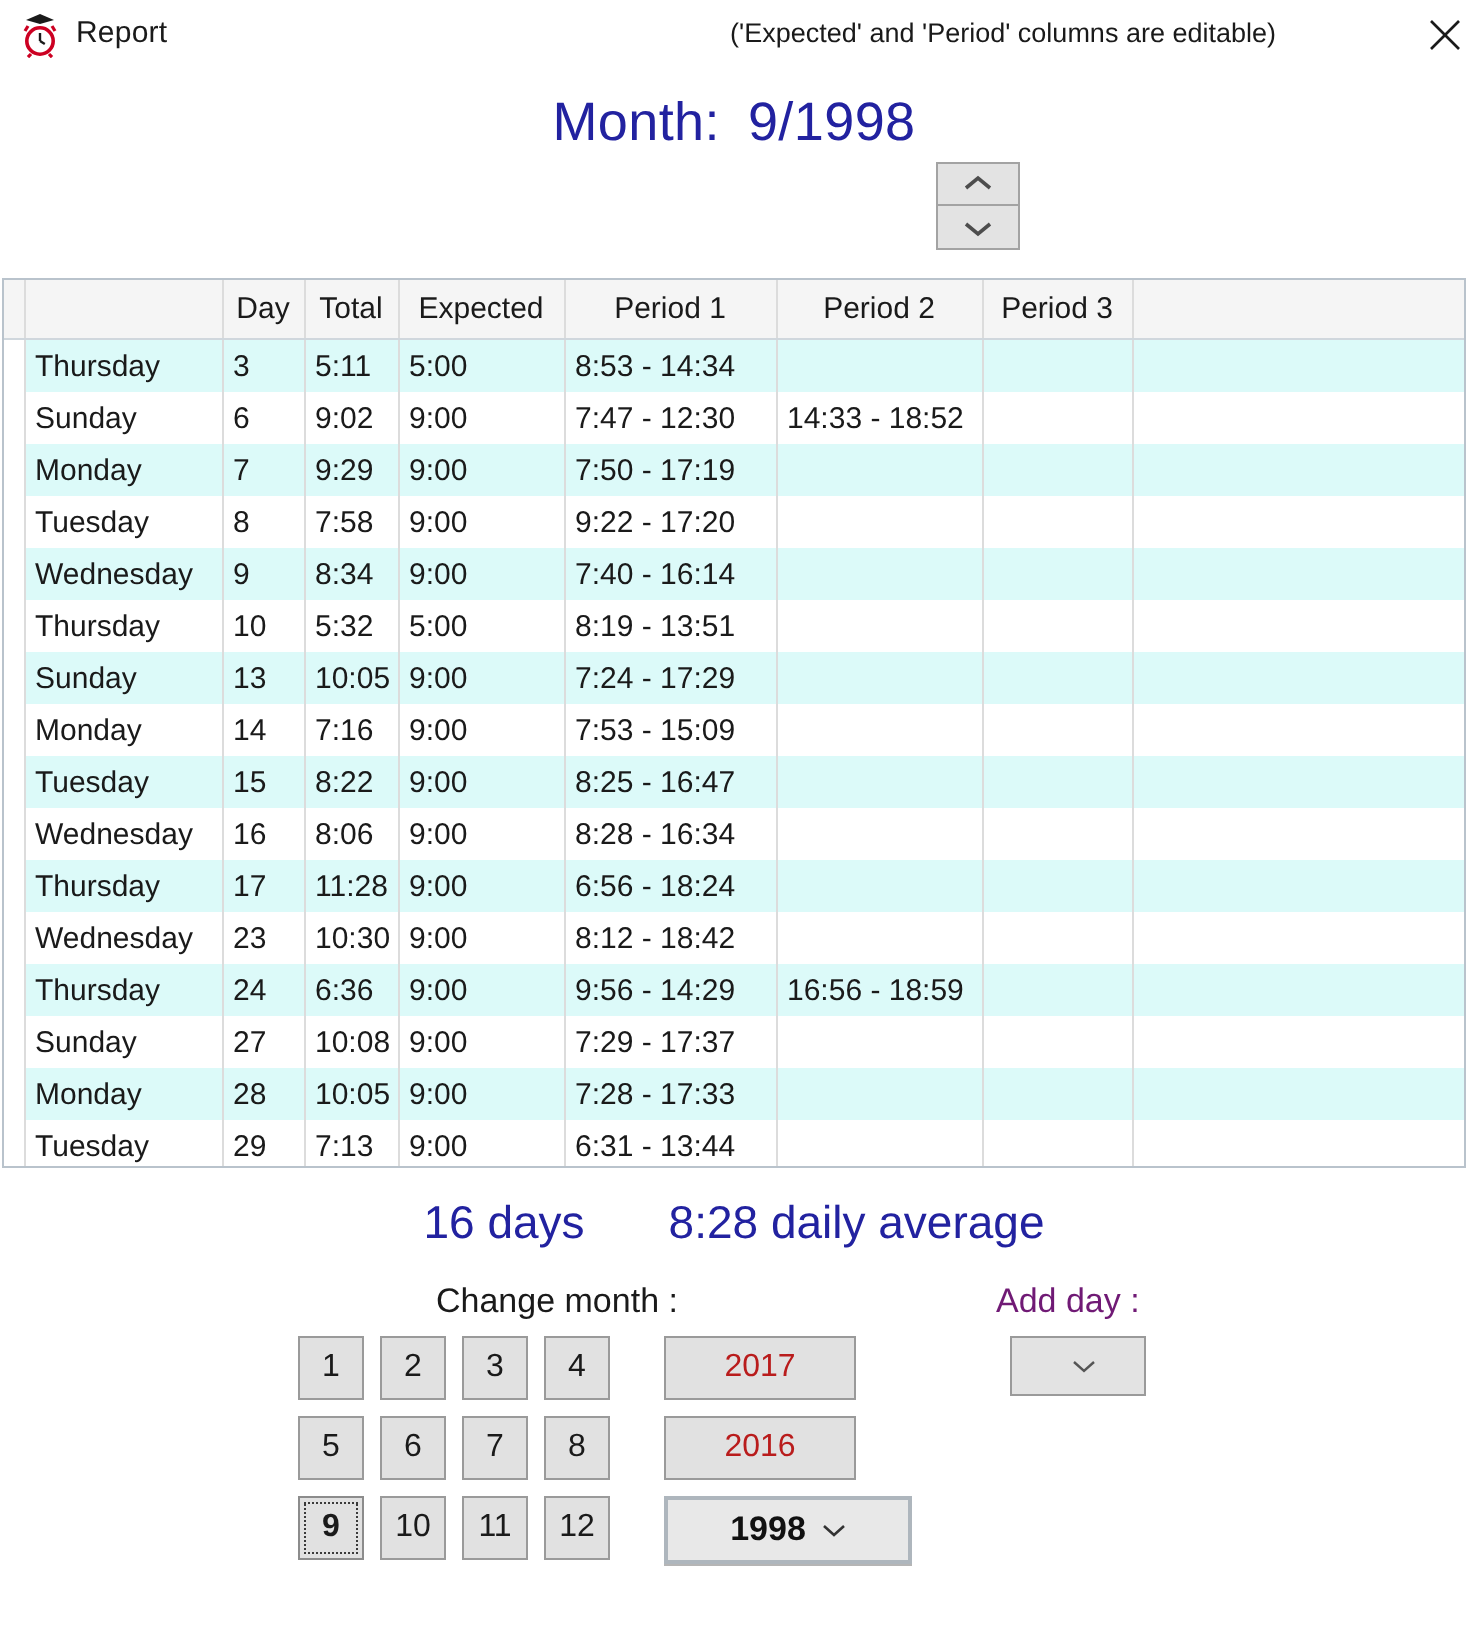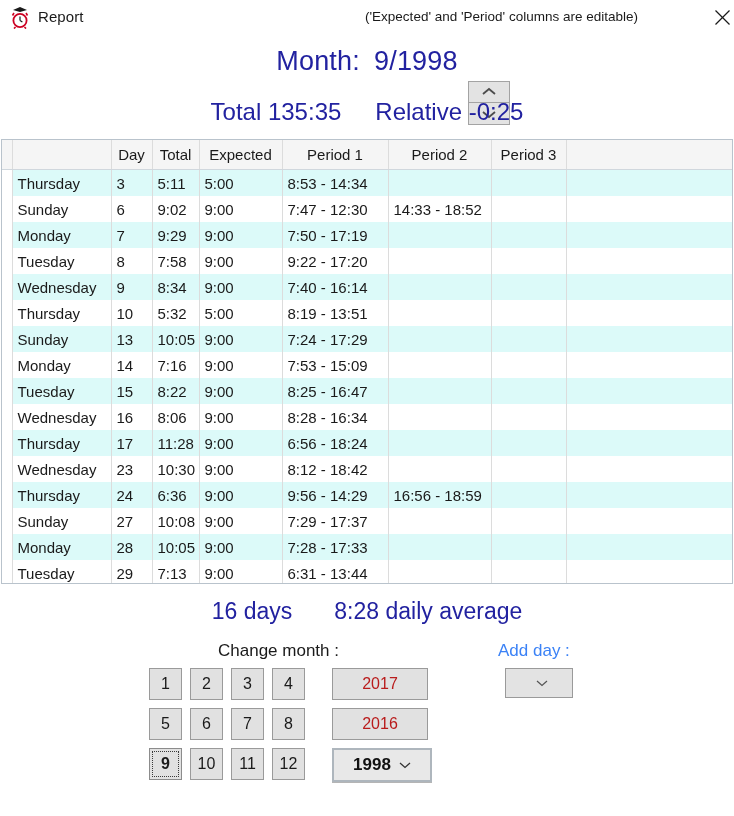--- a/index.html
+++ b/index.html
@@ -179,21 +179,21 @@
   .lbl-change {
     position: absolute;
     left: 218px; top: 641px;
     font-size: 17px;
     color: #1a1a1a;
   }
   .lbl-add {
     position: absolute;
     left: 498px; top: 641px;
     font-size: 17px;
-    color: #3b82f6;
+    color: #701a75;
   }
 
   .month-grid {
     position: absolute;
     left: 149px; top: 668px;
     width: 162px;
   }
   .mrow { display: flex; gap: 8px; margin-bottom: 8px; }
   .mbtn {
     width: 33px; height: 32px;
@@ -234,21 +234,21 @@
     font-size: 16px;
     color: #b91c1c;
     display: flex;
     align-items: center;
     justify-content: center;
     box-sizing: border-box;
     margin-bottom: 8px;
     cursor: default;
   }
   .ycombo {
-    width: 100px; height: 34px;
+    width: 124px; height: 34px;
     border: 2px solid #aeb6bd;
     background: #e8e8e8;
     box-sizing: border-box;
     display: flex;
     align-items: center;
     justify-content: center;
     position: relative;
     cursor: default;
     box-shadow: 0 1px 0 #b5b5b5;
   }
@@ -316,23 +316,20 @@
     </div>
     <div class="spin-btn down">
       <span>
         <svg width="16" height="10" viewBox="0 0 16 10">
             <polyline points="2,3 8,8 14,3" fill="none" stroke="#4d4d4d" stroke-width="1.8"></polyline>
           </svg>
       </span>
     </div>
   </div>
 
-  <div class="totals-line">
-    <span>Total 135:35</span><span class="gap"></span><span>Relative -0:25</span>
-  </div>
 </div>
 
 <div class="grid-wrap">
   <table class="grid">
     <colgroup>
       <col style="width:10px">
       <col style="width:99px">
       <col style="width:41px">
       <col style="width:47px">
       <col style="width:83px">

